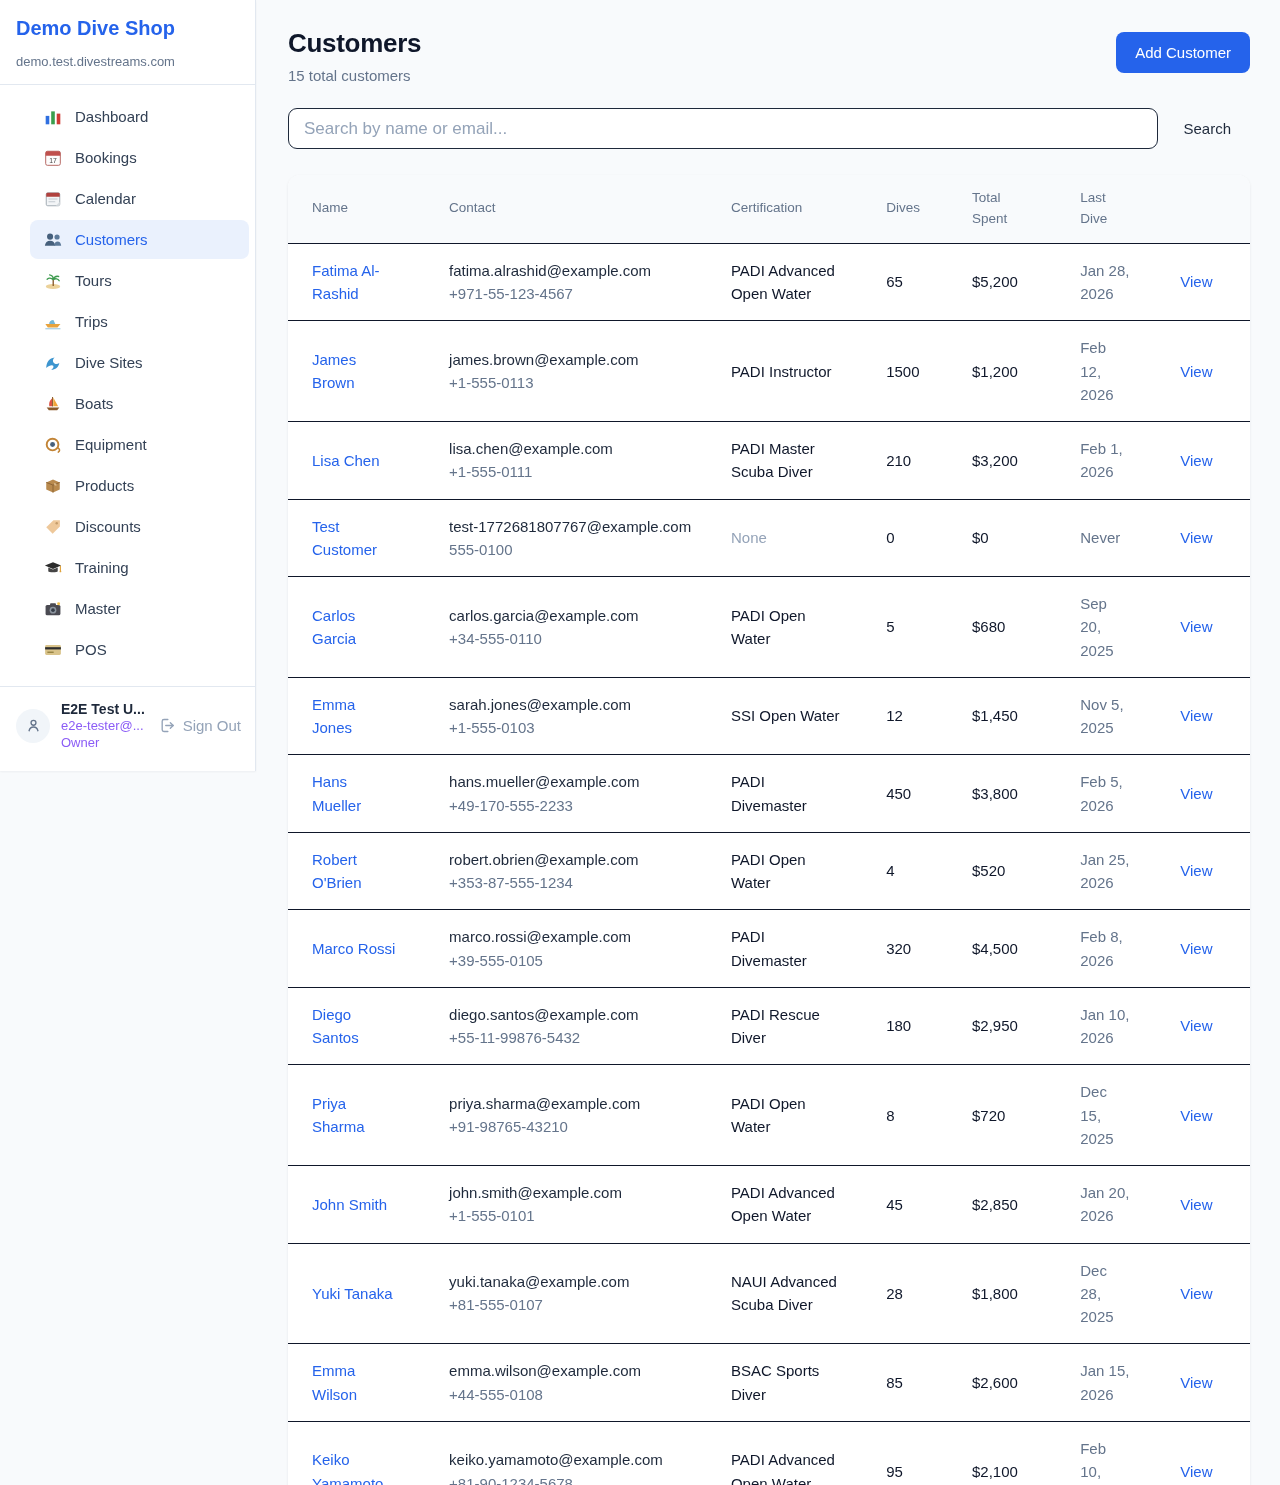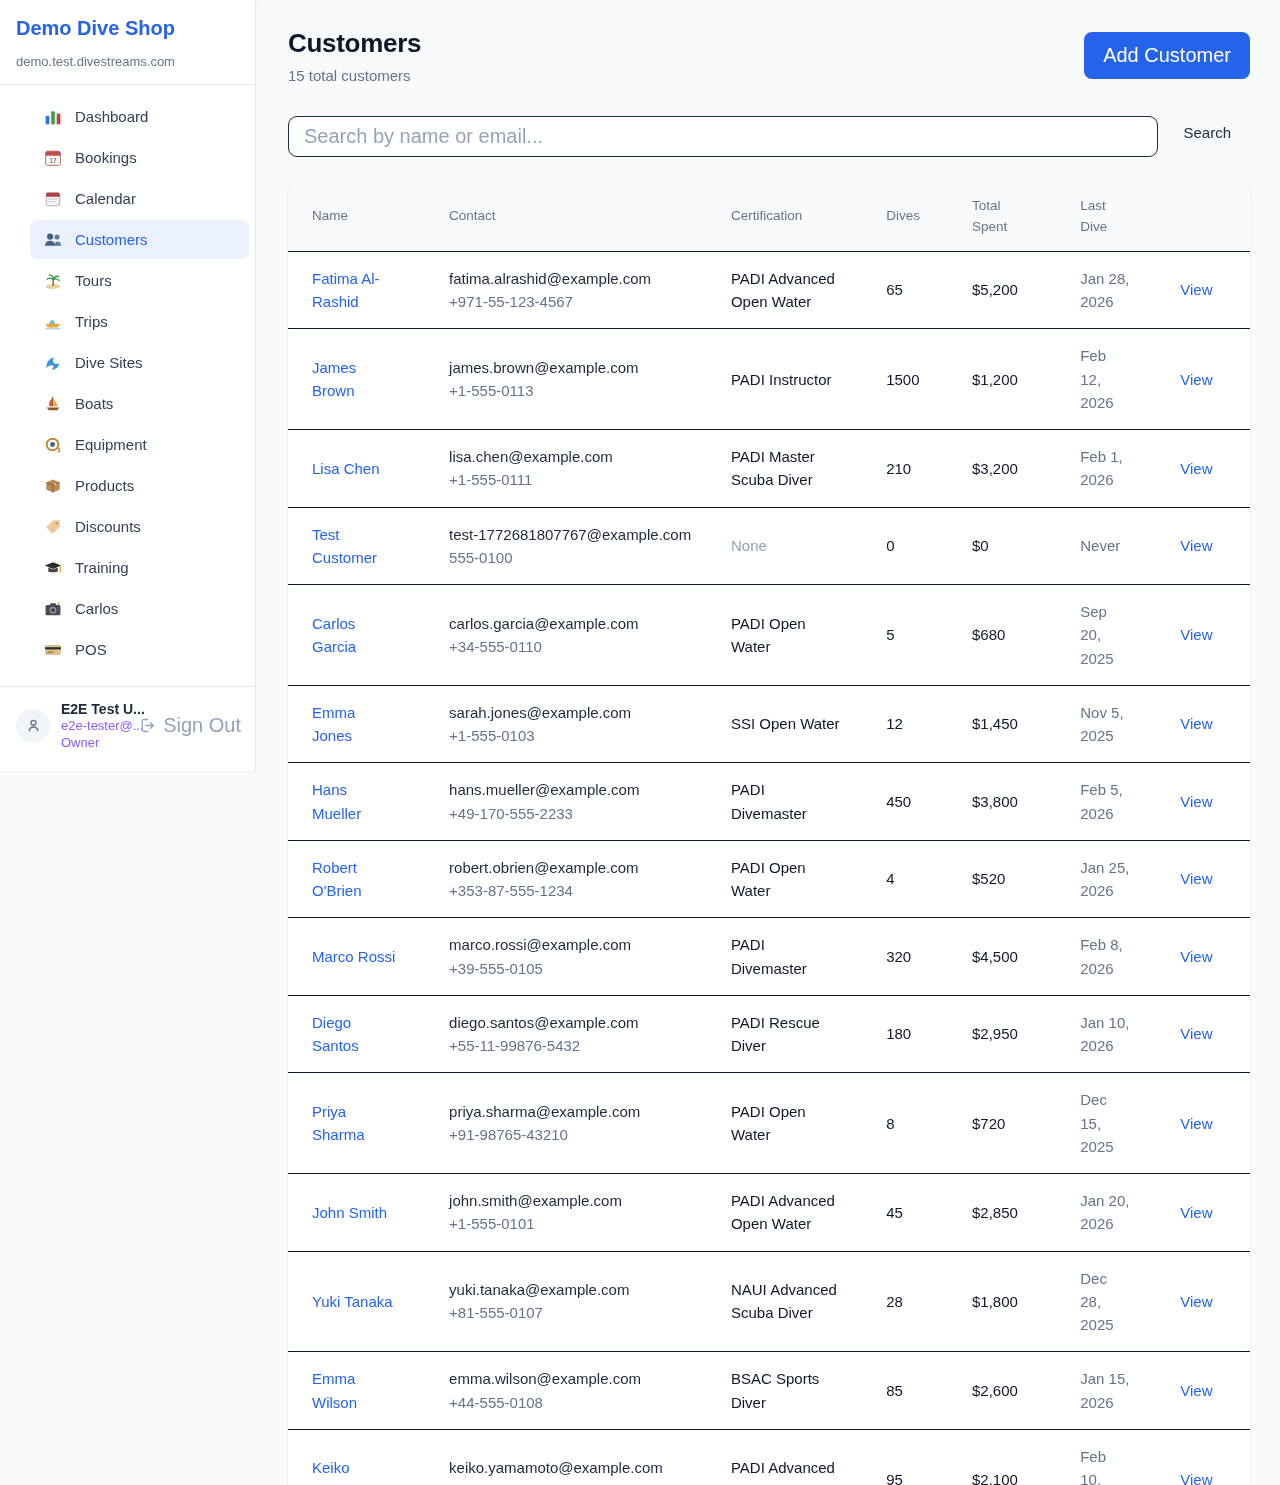--- a/index.html
+++ b/index.html
@@ -37,38 +37,38 @@
     width: 34px; height: 34px; border-radius: 50%; background: #f1f5f9;
     display: flex; align-items: center; justify-content: center; flex: none;
   }
   .avatar svg { width: 19px; height: 19px; }
   .user-info { flex: 1; min-width: 0; line-height: 1.3; }
   .user-name { font-size: 14px; font-weight: bold; color: #1e293b; white-space: nowrap; }
   .user-email, .user-role { font-size: 13px; color: #8b5cf6; white-space: nowrap; }
   .signout {
     flex: none; display: flex; align-items: center; gap: 7px;
     background: none; border: none; padding: 0; cursor: pointer;
-    color: #94a3b8; font-size: 20px; font-family: inherit;
+    color: #94a3b8; font-size: 15px; font-family: inherit;
   }
   .signout svg { width: 17px; height: 17px; }
 
   
   .main { margin-left: 256px; padding: 28px 30px 30px 32px; }
   .main-header { display: flex; justify-content: space-between; align-items: flex-start; }
   .page-title { margin: 0; font-size: 26px; font-weight: bold; color: #0f172a; letter-spacing: -0.3px; }
   .page-subtitle { margin-top: 8px; font-size: 15px; color: #64748b; }
   .btn-primary {
     background: #2563eb; color: #ffffff; border: none; border-radius: 8px;
-    font-size: 20px; font-family: inherit; padding: 12px 19px; cursor: pointer; margin-top: 4px;
+    font-size: 15px; font-family: inherit; padding: 12px 19px; cursor: pointer; margin-top: 4px;
   }
 
   .search-row { display: flex; align-items: center; gap: 6px; margin-top: 24px; }
   .search-input {
     flex: 1; height: 41px; background: #fff; border: 1px solid #1e293b; border-radius: 9px;
-    padding: 0 15px; font-size: 20px; font-family: inherit; color: #0f172a; margin-top: 8px;
+    padding: 0 15px; font-size: 17px; font-family: inherit; color: #0f172a;
   }
   .search-input::placeholder { color: #94a3b8; }
   .search-btn {
     flex: none; background: none; border: none; cursor: pointer;
     font-size: 15px; font-family: inherit; color: #1e293b; padding: 10px 19px;
   }
 
   
   .card {
     margin-top: 26px; background: #ffffff; border-radius: 12px;
@@ -252,21 +252,21 @@
   <div class="nav-item">
     <span class="nav-icon">
           <svg viewBox="0 0 16 16">
             <rect x="1.4" y="4.4" width="13.2" height="9.2" rx="1.4" fill="#4a4a52"></rect>
             <rect x="5.4" y="2.8" width="5.2" height="2.6" rx="0.8" fill="#4a4a52"></rect>
             <circle cx="8" cy="9" r="3" fill="#8b949e"></circle>
             <circle cx="8" cy="9" r="1.6" fill="#343b46"></circle>
             <circle cx="13" cy="3.4" r="1.3" fill="#f2c14e"></circle>
           </svg>
         </span>
-    <span class="nav-label">Carlos</span>
+    <span class="nav-label">Master</span>
   </div>
 
   <div class="nav-item">
     <span class="nav-icon">
           <svg viewBox="0 0 16 16">
             <rect x="1" y="3.6" width="14" height="8.8" rx="1.2" fill="#d9c38a"></rect>
             <rect x="1" y="5.5" width="14" height="2" fill="#2d2d2d"></rect>
             <rect x="3" y="9.4" width="5.6" height="1.2" fill="#93803f"></rect>
           </svg>
         </span>

